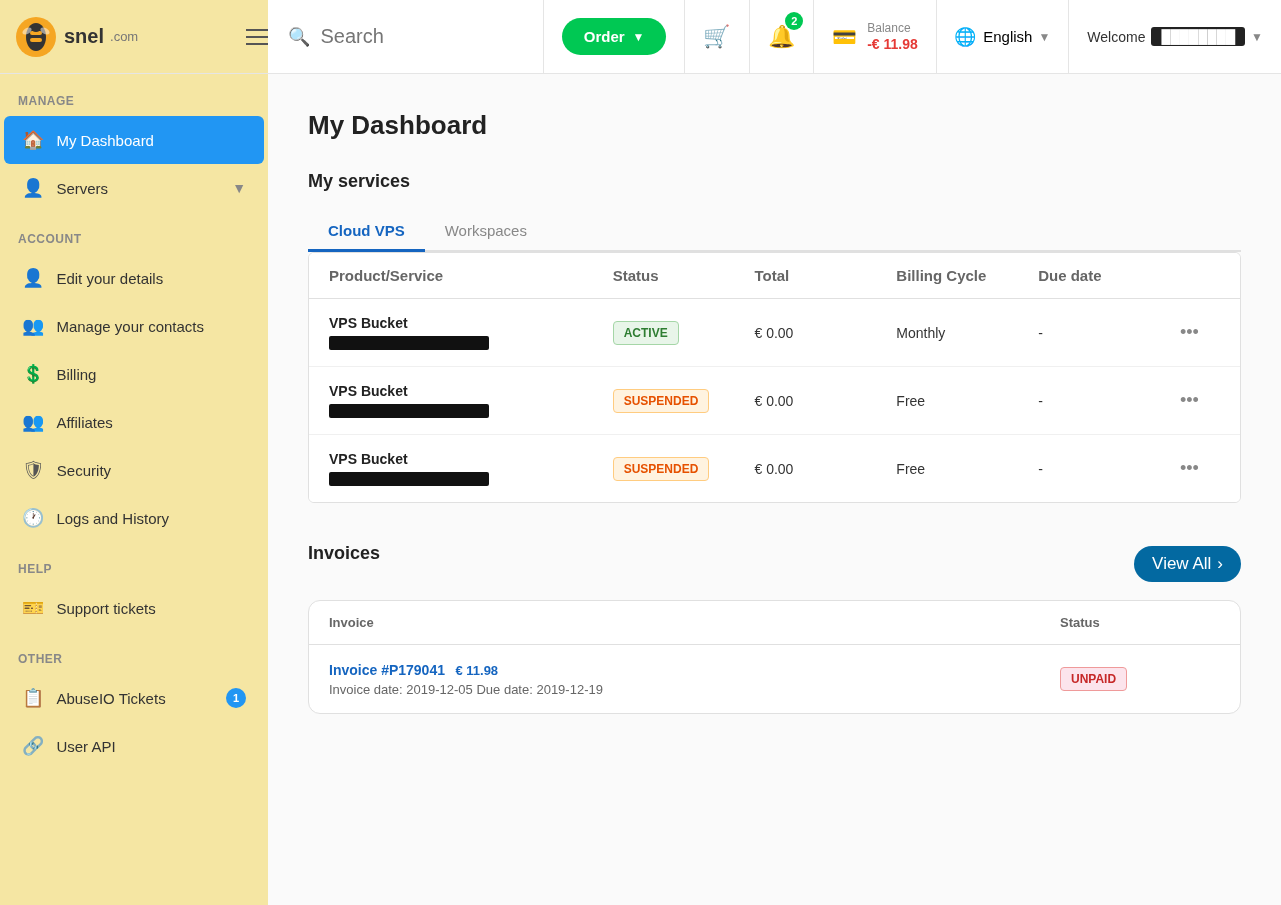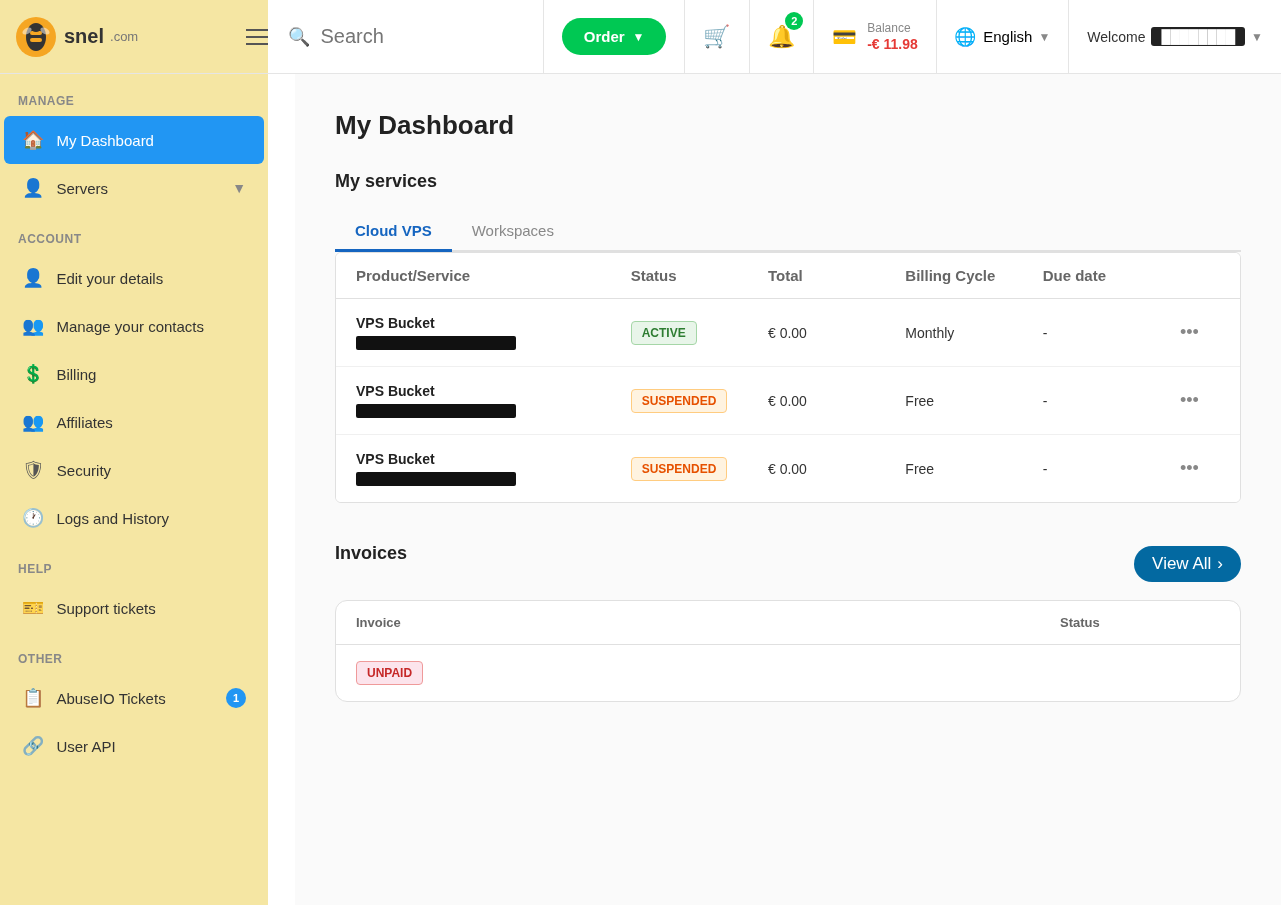--- a/index.html
+++ b/index.html
@@ -160,21 +160,20 @@
       padding: 2px 10px;
       border-radius: 3px;
       font-size: 13px;
     }
 
     
     .main-layout {
       display: flex;
       flex: 1;
       overflow: hidden;
-      gap: 27px;
     }
 
     
     .sidebar {
       width: 268px;
       background: #f5e6a3;
       flex-shrink: 0;
       overflow-y: auto;
       padding-bottom: 20px;
     }
@@ -558,19 +557,26 @@
           <span>›</span>
         </button>
       </div>
       <div class="invoice-table">
         <div class="invoice-table-header">
           <span>Invoice</span>
           <span>Status</span>
         </div>
         <div class="invoice-row">
           <div>
+            <div>
+              <span class="invoice-id">Invoice #P179041</span>
+              <span class="invoice-amount" style="font-size:13px;margin-left:6px;">€ 11.98</span>
+            </div>
+            <div class="invoice-details">Invoice date: 2019-12-05 Due date: 2019-12-19</div>
+          </div>
+          <div>
             <span class="unpaid-badge">UNPAID</span>
           </div>
         </div>
       </div>
     </div>
   </div>
 </div>
 
 </body></html>

